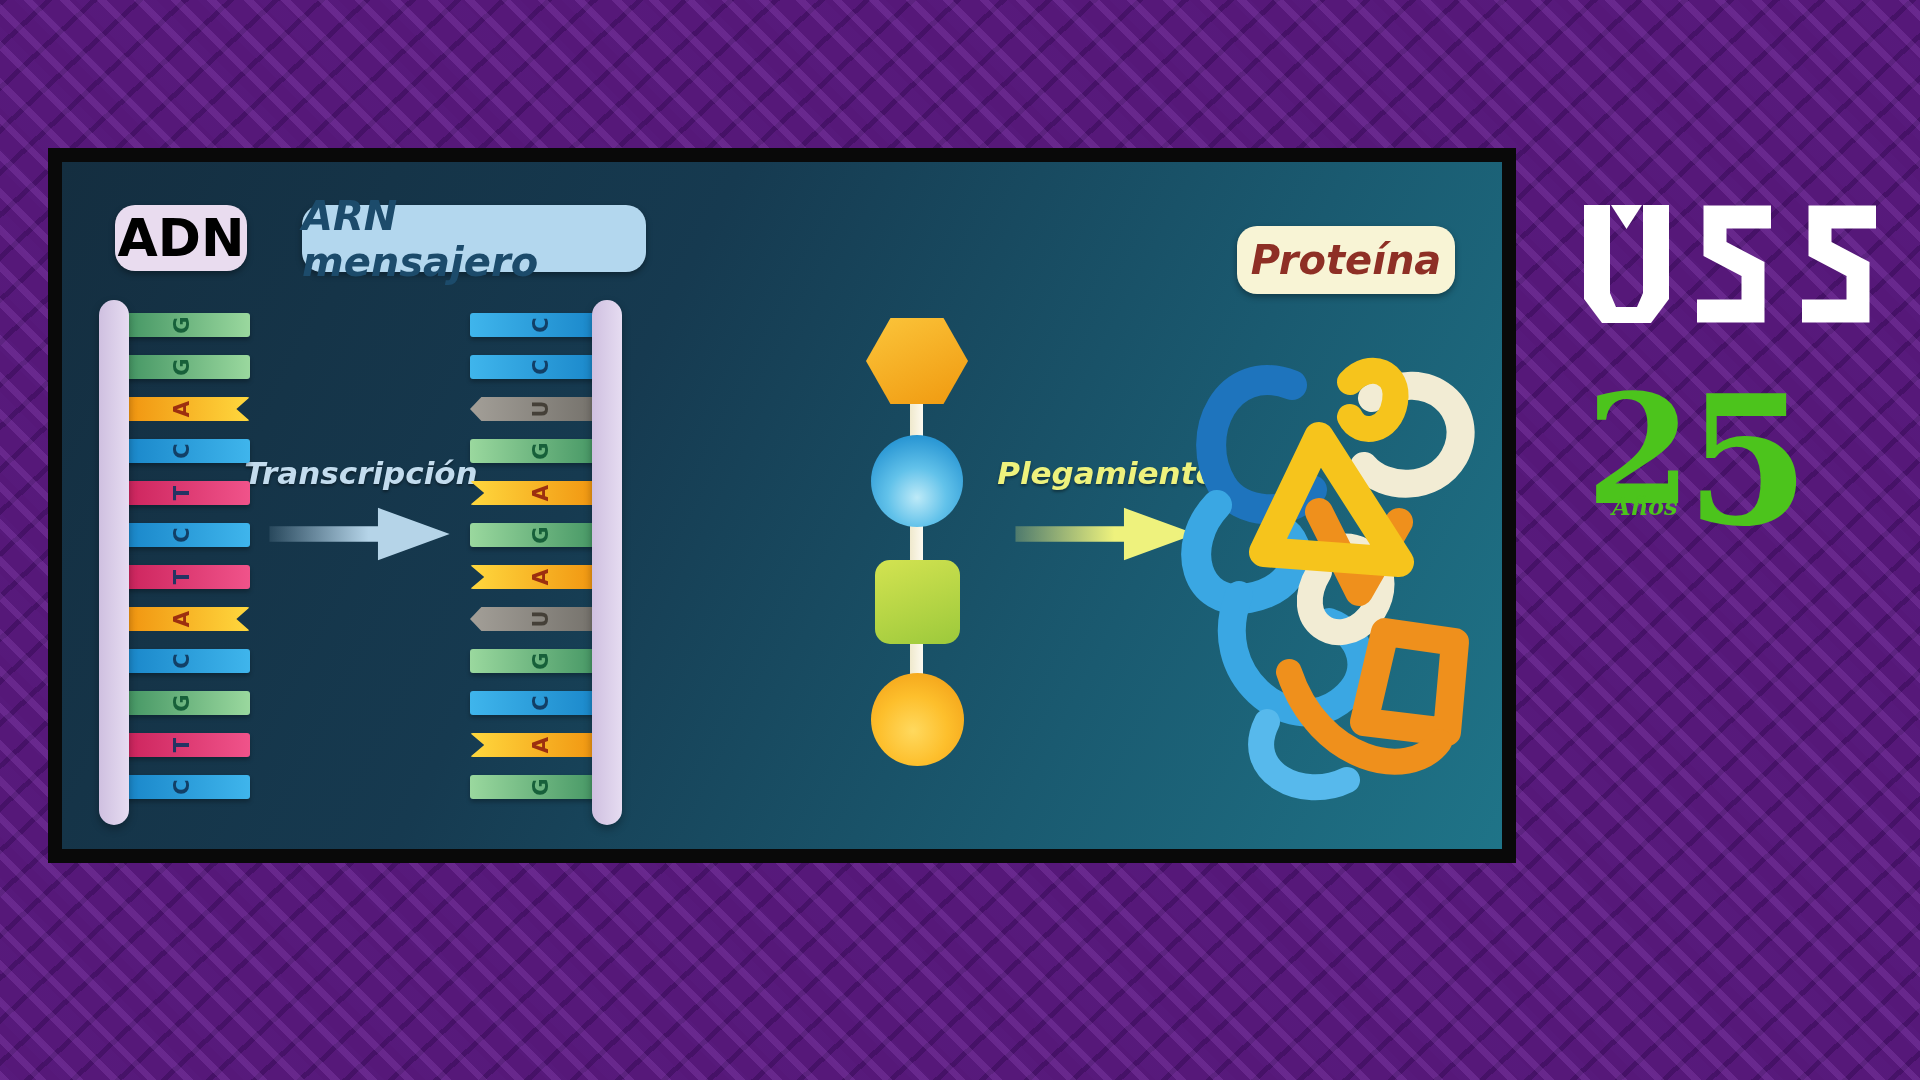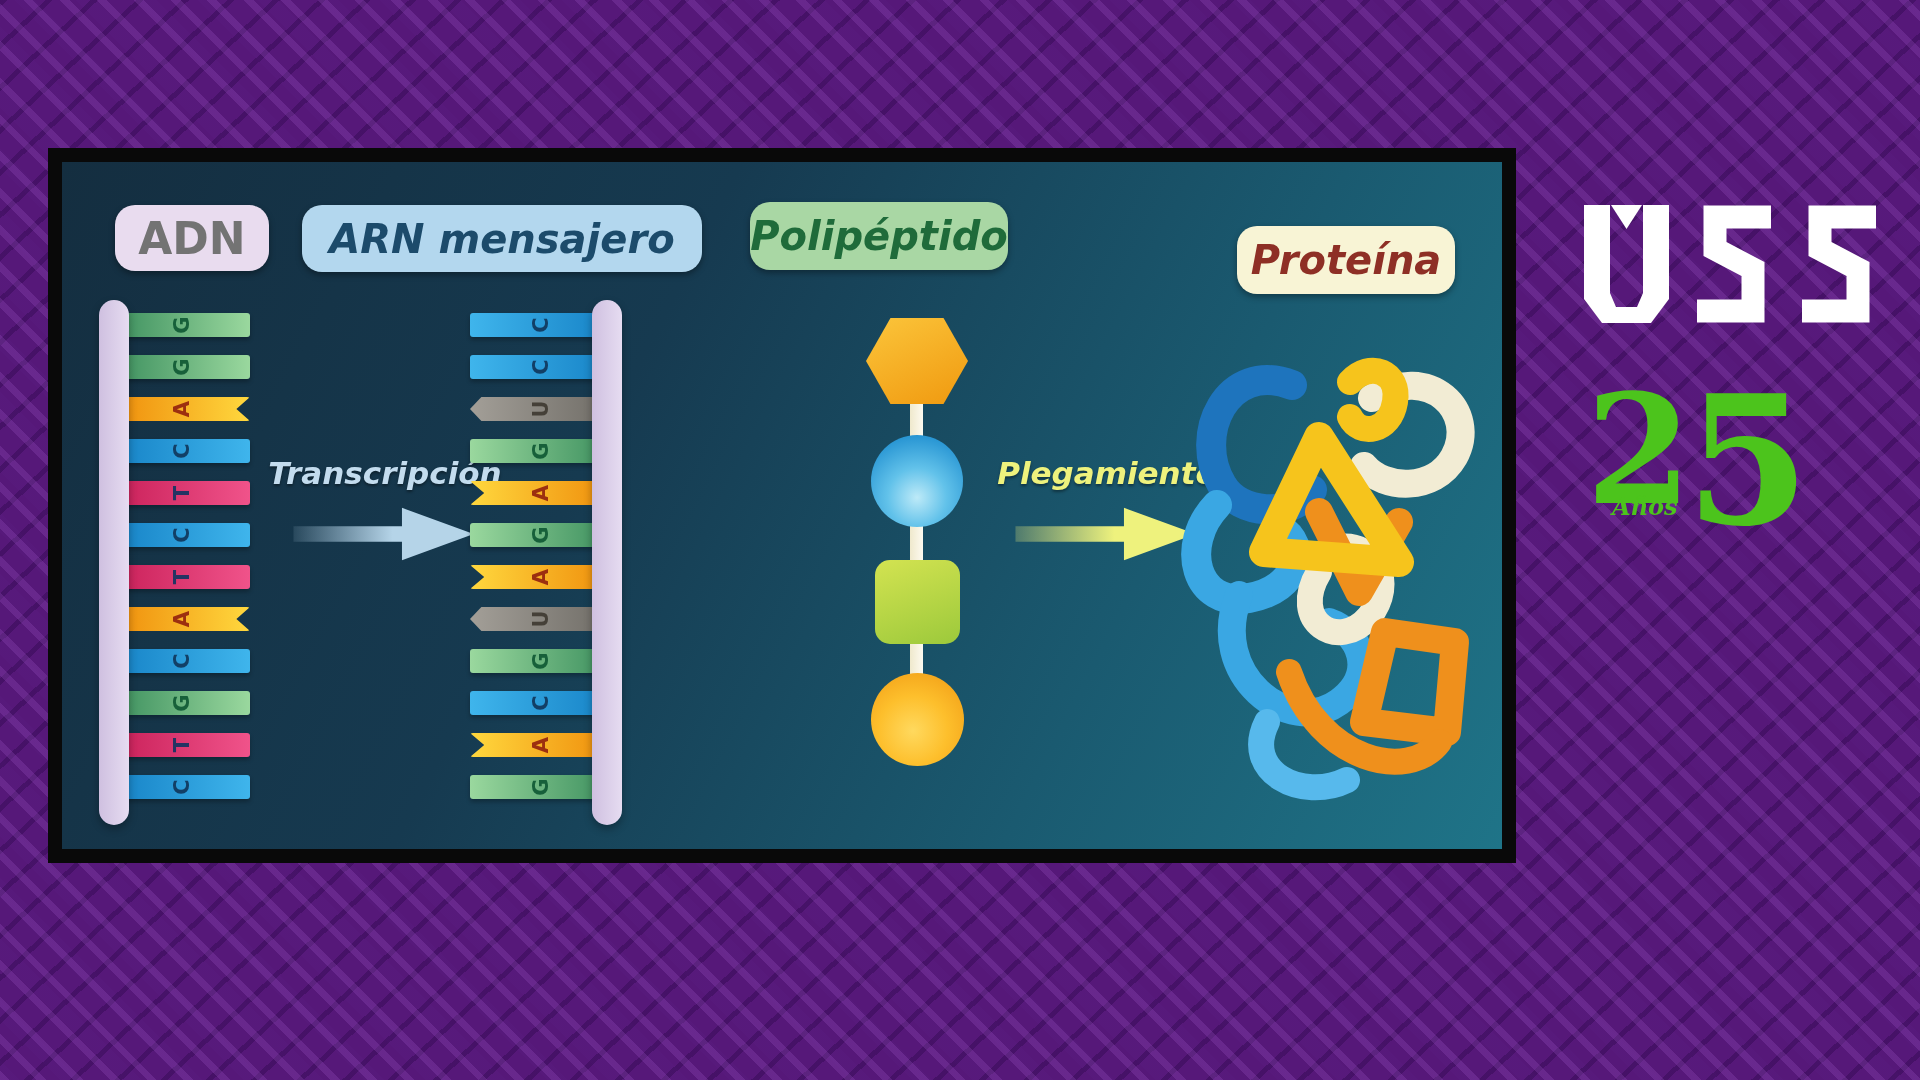--- a/index.html
+++ b/index.html
@@ -15,23 +15,23 @@
 
   
   .panel{position:absolute;left:48px;top:148px;width:1440px;height:687px;
     border:14px solid #090909;
     background:linear-gradient(117deg,#142e40 0%,#163a50 38%,#1a5a70 72%,#1f7488 100%);}
   .panel-inner{position:absolute;inset:0;}
 
   
   .pill{position:absolute;display:flex;align-items:center;justify-content:center;
     border-radius:20px;font-weight:bold;box-shadow:0 3px 6px rgba(0,0,0,.35);}
-  .pill-adn{left:53px;top:43px;width:154px;height:66px;background:#e9dcef;color:#737373;
-    font-size:44px;}
-  .pill-arn{left:240px;top:43px;width:400px;height:67px;background:#b3d7ee;color:#1c4b6b;
+  .pill-adn{left:53px;top:43px;width:132px;height:66px;background:#e9dcef;color:#000000;
+    font-size:52px;}
+  .pill-arn{left:240px;top:43px;width:344px;height:67px;background:#b3d7ee;color:#1c4b6b;
     font-size:40px;font-style:italic;}
   .pill-poli{left:688px;top:40px;width:258px;height:68px;background:#a9d7a4;color:#1f6b3a;
     font-size:40px;font-style:italic;}
   .pill-prot{left:1175px;top:38px;width:218px;height:68px;background:#f8f4d5;color:#8e2f25;
     font-size:40px;font-style:italic;margin-top:26px;}
 
   
   .rail{position:absolute;width:30px;height:525px;top:138px;border-radius:16px;
     background:linear-gradient(90deg,#cfc0e0,#e6dcf1);box-shadow:0 4px 8px rgba(0,0,0,.3);z-index:3;}
   .rail-dna{left:37px;}
@@ -61,21 +61,21 @@
   .base-C .base-letter{color:#123f66;}
   .base-T .base-letter{color:#253463;}
   .base-U .base-letter{color:#454038;}
 
   
   .process{position:absolute;display:flex;flex-direction:column;align-items:center;}
   .process-label{font-weight:bold;font-style:italic;font-size:31px;white-space:nowrap;
     text-shadow:0 2px 3px rgba(0,0,0,.4);}
   .process-blue .process-label{color:#c3dcee;}
   .process-yellow .process-label{color:#eef27d;}
-  .proc-1{left:188px;top:293px;width:270px;}
+  .proc-1{left:164px;top:293px;width:270px;}
   .proc-2{left:570px;top:293px;width:240px;}
   .proc-3{left:905px;top:293px;width:280px;}
   .arrow-svg{margin-top:12px;width:185px;height:62px;}
 
   
   .poly{position:absolute;left:790px;top:150px;width:130px;height:470px;}
   .poly .link{position:absolute;left:58px;width:13px;border-radius:6px;
     background:linear-gradient(90deg,#efe9cd,#fdfaf0);}
   .link-1{top:80px;height:140px;}
   .link-2{top:200px;height:130px;}
@@ -106,21 +106,20 @@
 </head>
 <body>
 
 <div class="page-bg"></div>
 
 <div class="panel">
   <div class="panel-inner">
 
     <div class="pill pill-adn">ADN</div>
     <div class="pill pill-arn">ARN mensajero</div>
-    <div class="pill pill-poli">Polipéptido</div>
     <div class="pill pill-prot">Proteína</div>
 
     <div class="rail rail-dna"></div>
     <div class="bars dna-col">
       <div class="base-bar base-G">
           <span class="base-letter">G</span>
         </div>
       <div class="base-bar base-G">
           <span class="base-letter">G</span>
         </div>

